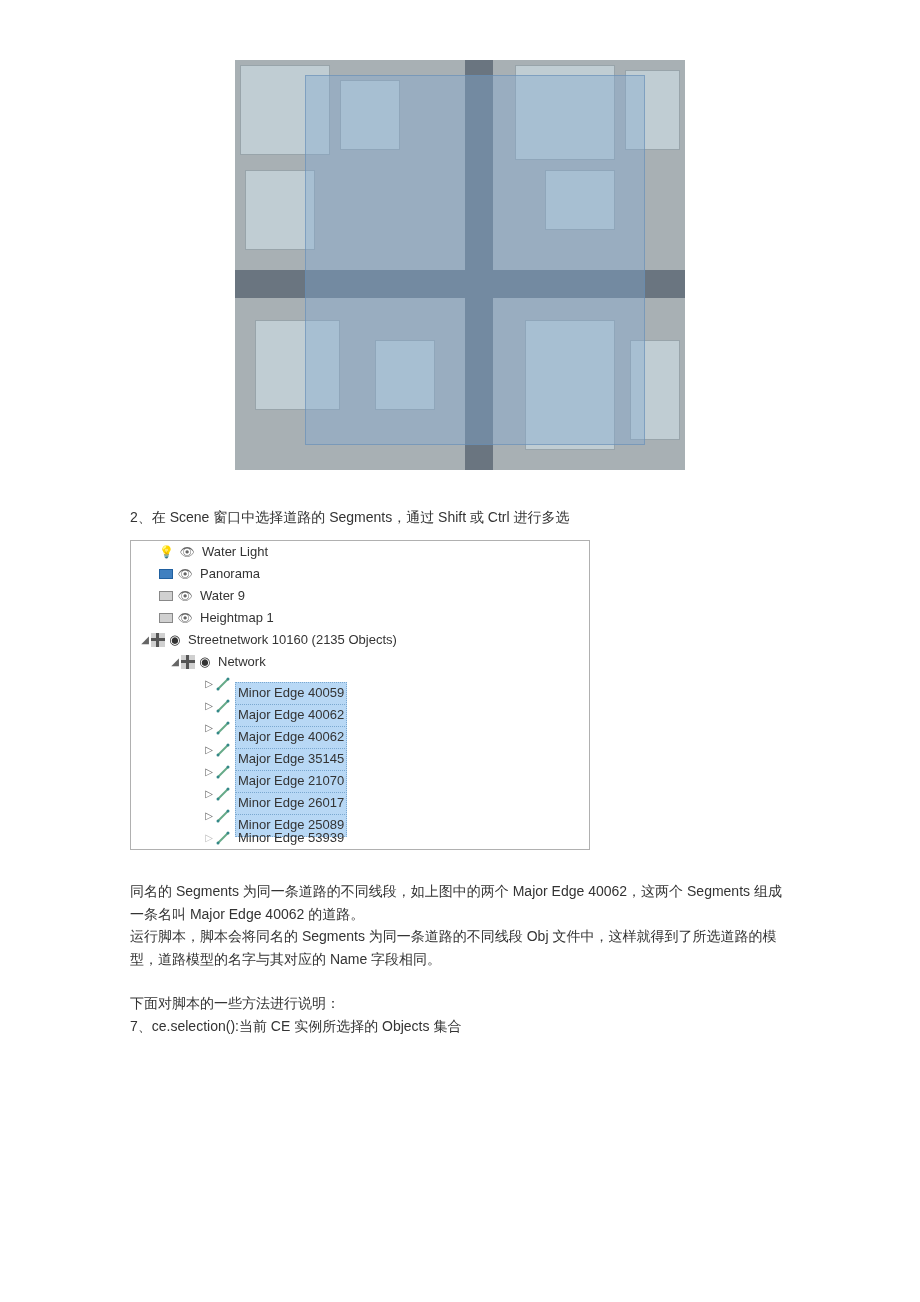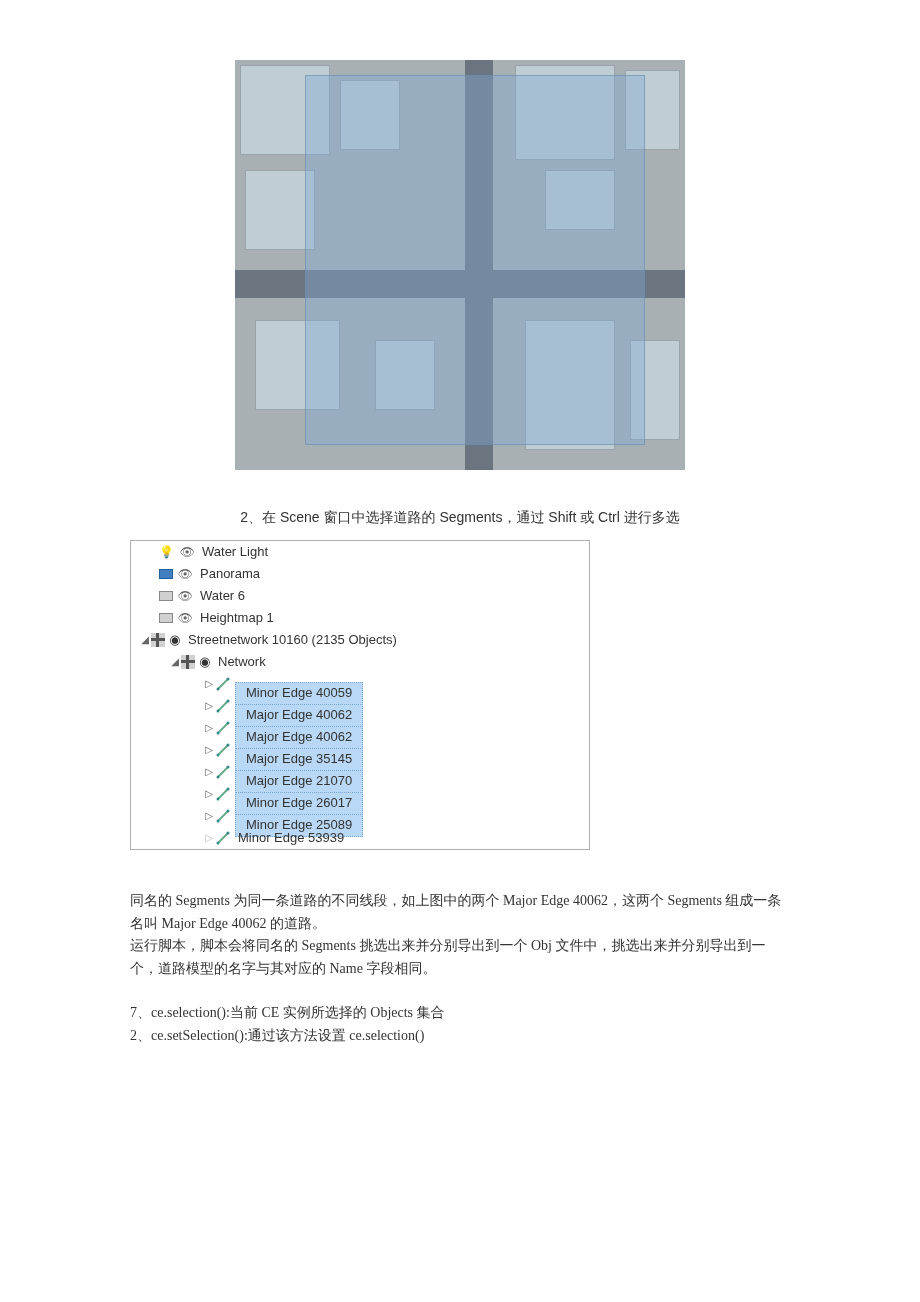--- a/index.html
+++ b/index.html
@@ -52,21 +52,20 @@
   .road-v {
     position: absolute;
     left: 230px;
     top: 0;
     width: 28px;
     height: 100%;
     background: #6a7580;
   }
   .step-text {
     margin: 36px 0 12px 0;
-    text-align: center;
   }
   .tree-panel {
     border: 1px solid #b0b0b0;
     width: 460px;
     background: #ffffff;
     font-family: "Segoe UI", Arial, sans-serif;
     font-size: 13px;
   }
   .tree-row {
     padding: 2px 4px;
@@ -75,21 +74,21 @@
     height: 22px;
     white-space: nowrap;
   }
   .tree-row.indent-0 { padding-left: 28px; }
   .tree-row.indent-1 { padding-left: 8px; }
   .tree-row.indent-2 { padding-left: 38px; }
   .tree-row.indent-3 { padding-left: 72px; }
   .tree-row.selected .label-box {
     background: #b8d8f5;
     border: 1px dotted #7aa8d0;
-    padding: 0 10px;
+    padding: 0 2px;
     margin-top: 18px;
   }
   .tree-row .label-box {
     border: 1px solid transparent;
     padding: 0 2px;
   }
   .expand-arrow {
     width: 12px;
     display: inline-block;
     color: #666;
@@ -131,22 +130,21 @@
   .edge-icon svg { width: 14px; height: 14px; }
   .vis-dot {
     width: 12px;
     height: 12px;
     display: inline-flex;
     align-items: center;
     justify-content: center;
     margin-right: 4px;
   }
   .para-block {
-    margin-top: 40px;
-    font-family: Liberation Serif, serif;
+    margin-top: 30px;
   }
   .para-block p {
     margin-bottom: 0;
   }
 </style>
 </head>
 <body>
 
 <div class="viewport-image">
   <div class="map-bg"></div>
@@ -174,21 +172,21 @@
     <span class="label-box">Water Light</span>
   </div>
   <div class="tree-row indent-0">
     <span class="tree-icon layer-blue"></span>
     <span class="tree-icon eye">👁</span>
     <span class="label-box">Panorama</span>
   </div>
   <div class="tree-row indent-0">
     <span class="tree-icon layer-gray"></span>
     <span class="tree-icon eye">👁</span>
-    <span class="label-box">Water 6</span>
+    <span class="label-box">Water 9</span>
   </div>
   <div class="tree-row indent-0">
     <span class="tree-icon layer-gray"></span>
     <span class="tree-icon eye">👁</span>
     <span class="label-box">Heightmap 1</span>
   </div>
   <div class="tree-row indent-1">
     <span class="expand-arrow">◢</span>
     <span class="tree-icon street"></span>
     <span class="vis-dot">◉</span>
@@ -285,17 +283,17 @@
           <circle cx="2" cy="12" r="1.5" fill="#388"></circle>
           <circle cx="12" cy="2" r="1.5" fill="#388"></circle>
         </svg>
       </span>
     <span class="label-box">Minor Edge 53939</span>
   </div>
 </div>
 
 <div class="para-block">
   <p>同名的 Segments 为同一条道路的不同线段，如上图中的两个 Major Edge 40062，这两个 Segments 组成一条名叫 Major Edge 40062 的道路。</p>
-  <p>运行脚本，脚本会将同名的 Segments 挑选出来并分别导出到一个 Obj 文件中，挑选出来并分别导出到一个，道路模型的名字与其对应的 Name 字段相同。</p>
+  <p>运行脚本，脚本会将同名的 Segments 为同一条道路的不同线段 Obj 文件中，这样就得到了所选道路的模型，道路模型的名字与其对应的 Name 字段相同。</p>
   <br>
+  <p>下面对脚本的一些方法进行说明：</p>
   <p>7、ce.selection():当前 CE 实例所选择的 Objects 集合</p>
-  <p>2、ce.setSelection():通过该方法设置 ce.selection()</p>
 </div>
 
 </body></html>

